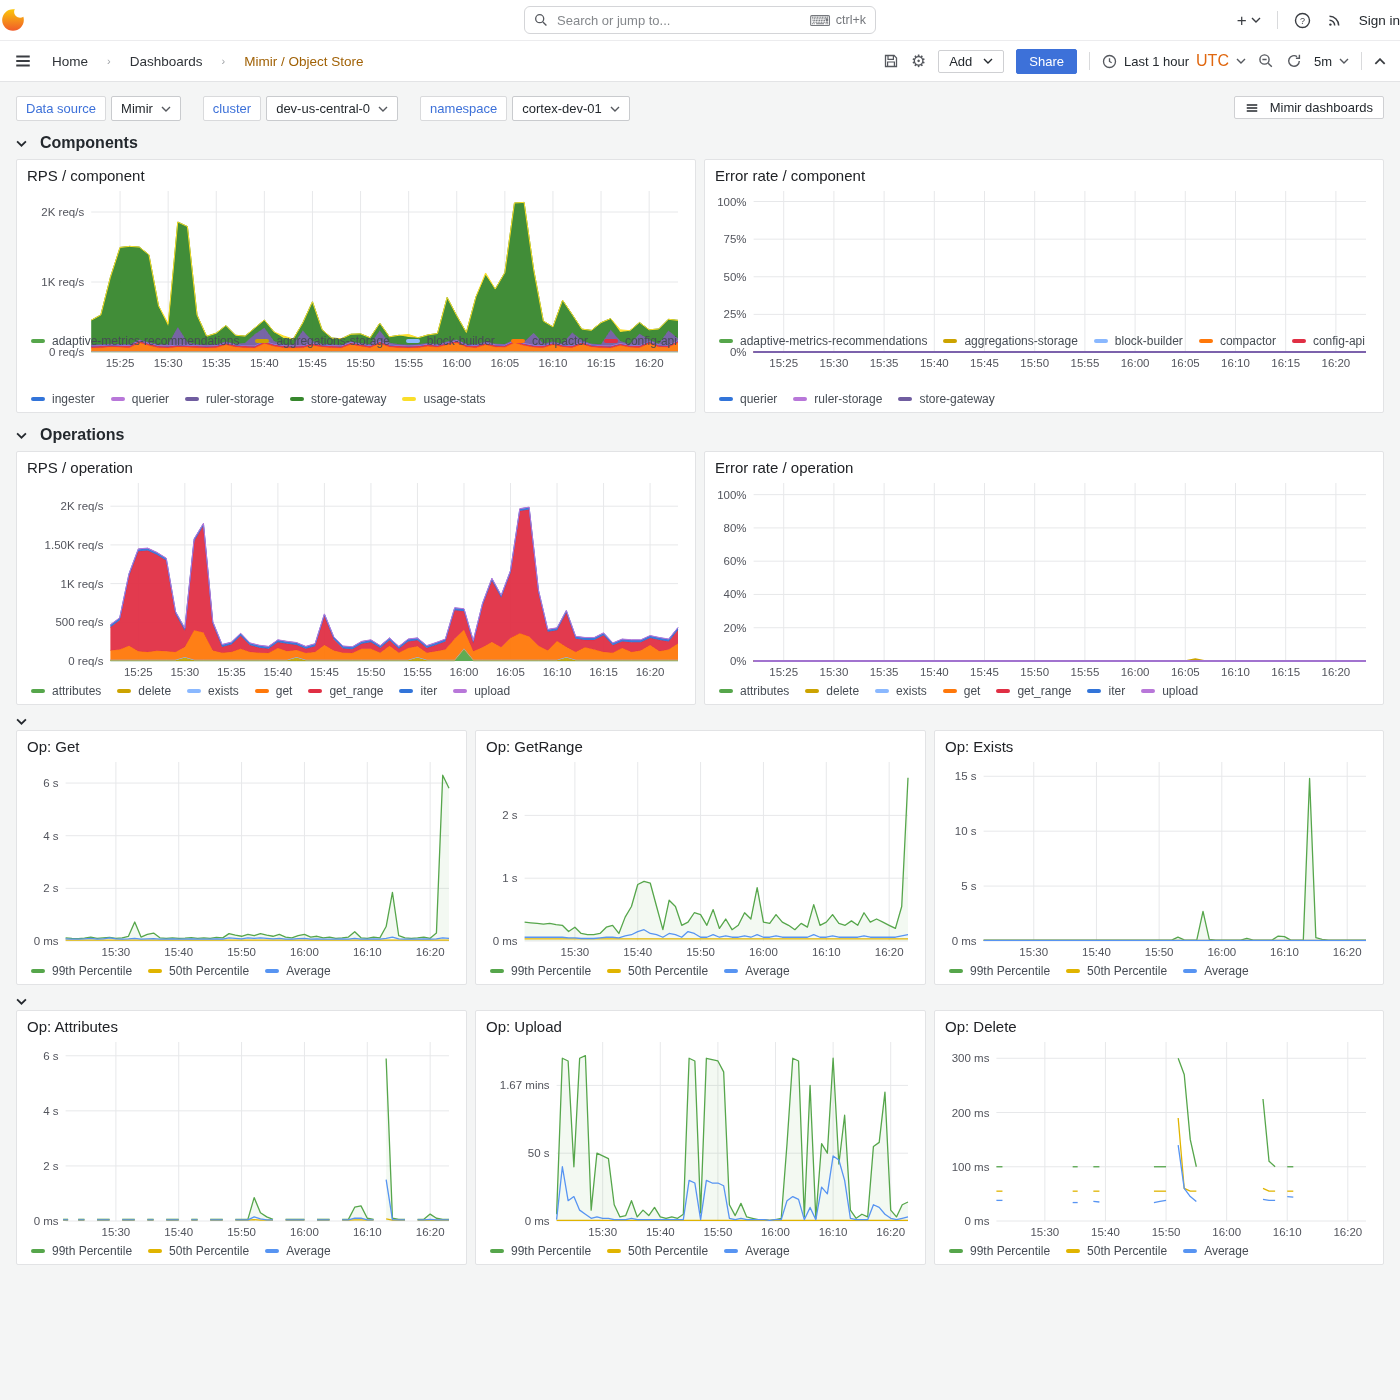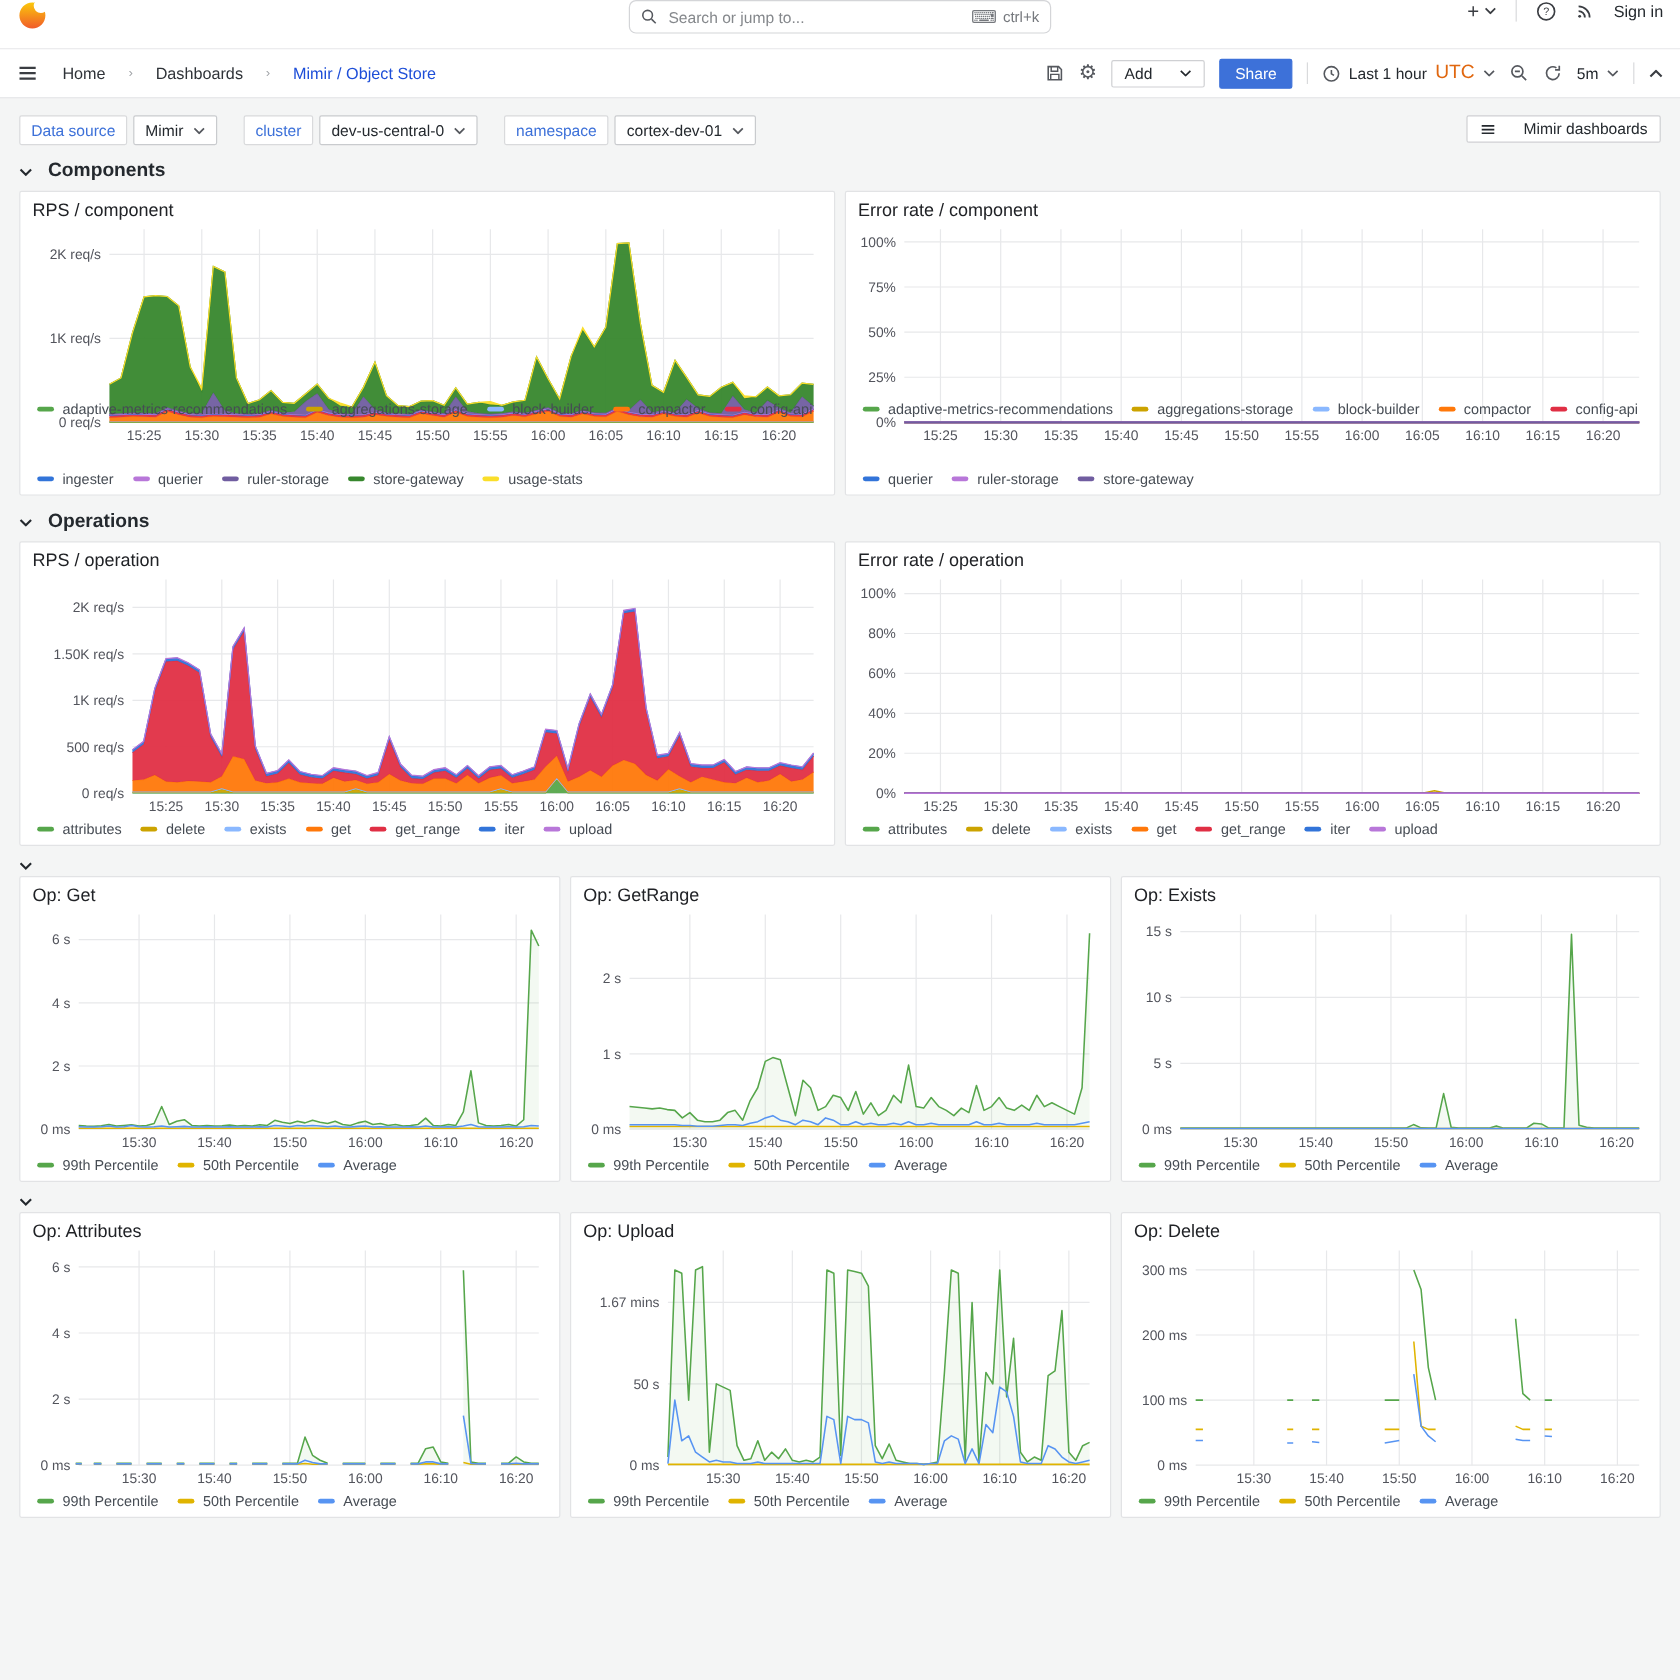--- a/index.html
+++ b/index.html
@@ -1,38 +1,38 @@
 <!DOCTYPE html>
 <html style="--accent: #3D71D9; --utc: #E0670F;"><head>
 <meta charset="utf-8">
 <style>
   html,body{margin:0;padding:0;}
   body{width:1400px;height:1400px;background:#f4f5f5;font-family:"Liberation Sans","DejaVu Sans",sans-serif;color:#24292e;overflow:hidden;font-size:14px;}
   svg{display:block;}
   .icon{color:#55585e;display:inline-flex;align-items:center;}
   
-  .topnav{height:40px;background:#fff;display:flex;align-items:flex-start;padding:0 14px;position:relative;border-bottom:1px solid #ececee;}
+  .topnav{height:40px;background:#fff;display:flex;align-items:center;padding:0 0;position:relative;border-bottom:1px solid #ececee;}
   .glogo{width:26px;height:26px;}
   .searchbar{position:absolute;left:50%;transform:translateX(-50%);width:352px;height:28px;border:1px solid #d4d5d8;border-radius:6px;display:flex;align-items:center;padding:0 9px;gap:7px;color:#85888c;background:#fff;box-sizing:border-box;}
   .searchbar input{border:none;outline:none;flex:1;font-size:13px;color:#24292e;background:transparent;font-family:inherit;}
   .searchbar input::placeholder{color:#85888c;}
   .kbd{display:flex;gap:5px;align-items:center;font-size:12.5px;color:#75787d;white-space:nowrap;}
   .kbd .kb-ic{font-size:15px;line-height:1;}
   .nav-right{margin-left:auto;display:flex;align-items:center;gap:16px;font-size:13.5px;}
   .navbtn{display:inline-flex;align-items:center;gap:4px;color:#3a3d42;cursor:pointer;}
   .vdiv{width:1px;height:18px;background:#d9dadc;}
   .signin{color:#24292e;font-weight:400;text-decoration:none;cursor:pointer;}
   
   .crumbbar{height:40px;background:#fff;border-bottom:1px solid #e3e4e6;display:flex;align-items:center;padding:0 14px;gap:10px;}
   .crumbs{display:flex;align-items:center;gap:19px;font-size:13.5px;margin-left:10px;}
   .crumb{color:#2f3338;cursor:pointer;}
-  .crumb.current{color:#1d4ed8;}
+  .crumb.current{color:#a16207;}
   .crumb-sep{color:#9fa2a6;font-size:11px;}
   .crumb-actions{margin-left:auto;display:flex;align-items:center;gap:12px;}
-  .btn-outline{border:1px solid #cfd0d3;border-radius:2px;padding:3px 10px;font-size:13px;background:#fff;display:inline-flex;align-items:center;gap:23px;color:#24292e;cursor:pointer;}
+  .btn-outline{border:1px solid #cfd0d3;border-radius:2px;padding:3px 10px;font-size:13px;background:#fff;display:inline-flex;align-items:center;gap:11px;color:#24292e;cursor:pointer;}
   .btn-share{background:var(--accent,#3D71D9);color:#fff;border:1px solid var(--accent,#3D71D9);border-radius:2px;padding:4px 12px;font-size:13px;cursor:pointer;}
   .timectl{display:inline-flex;align-items:center;gap:7px;font-size:13px;color:#24292e;cursor:pointer;}
   .utc{color:var(--utc,#E0670F);font-size:16px;font-weight:500;}
   
   .varbar{display:flex;align-items:flex-start;margin:14px 16px 4px;gap:22px;}
   .var-pair{display:flex;gap:5px;}
   .var-label{border:1px solid #d9dadc;background:#fff;color:var(--accent,#3D71D9);padding:4px 9px;font-size:13px;border-radius:2px;cursor:pointer;}
   .var-value{border:1px solid #c9cbce;background:#fff;color:#24292e;padding:4px 9px;font-size:13px;border-radius:2px;display:inline-flex;align-items:center;gap:8px;cursor:pointer;}
   .mimirbtn{margin-left:auto;}
   

